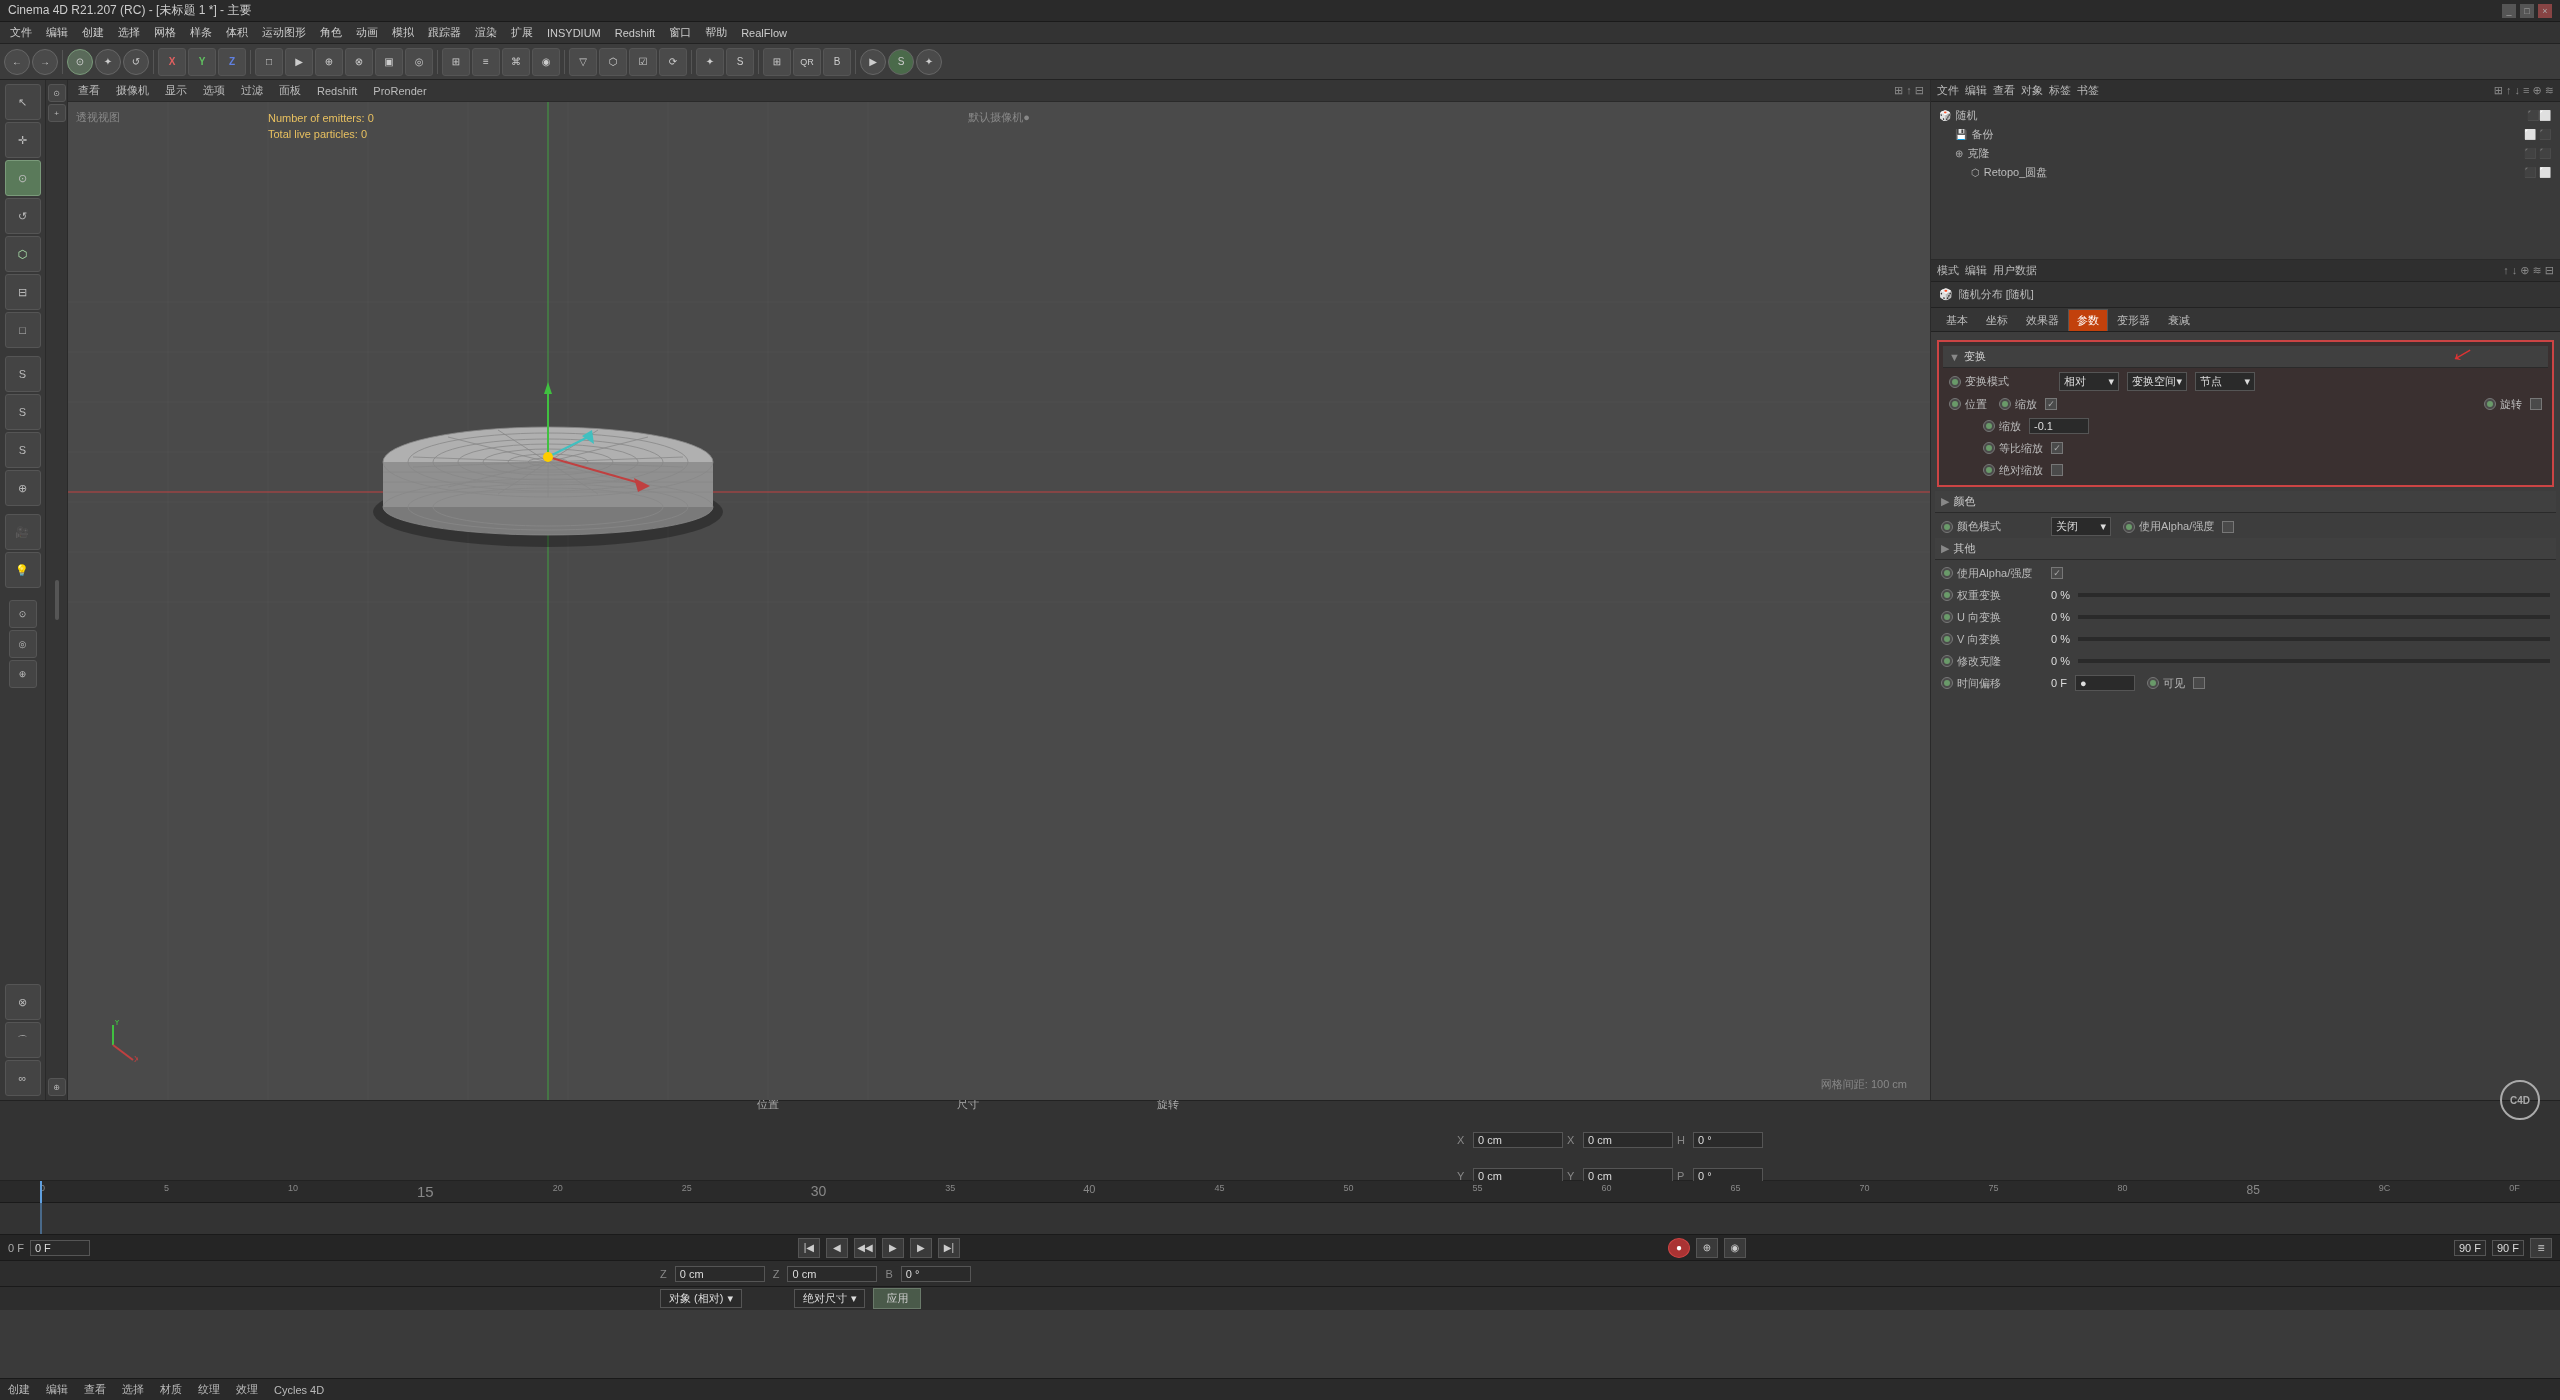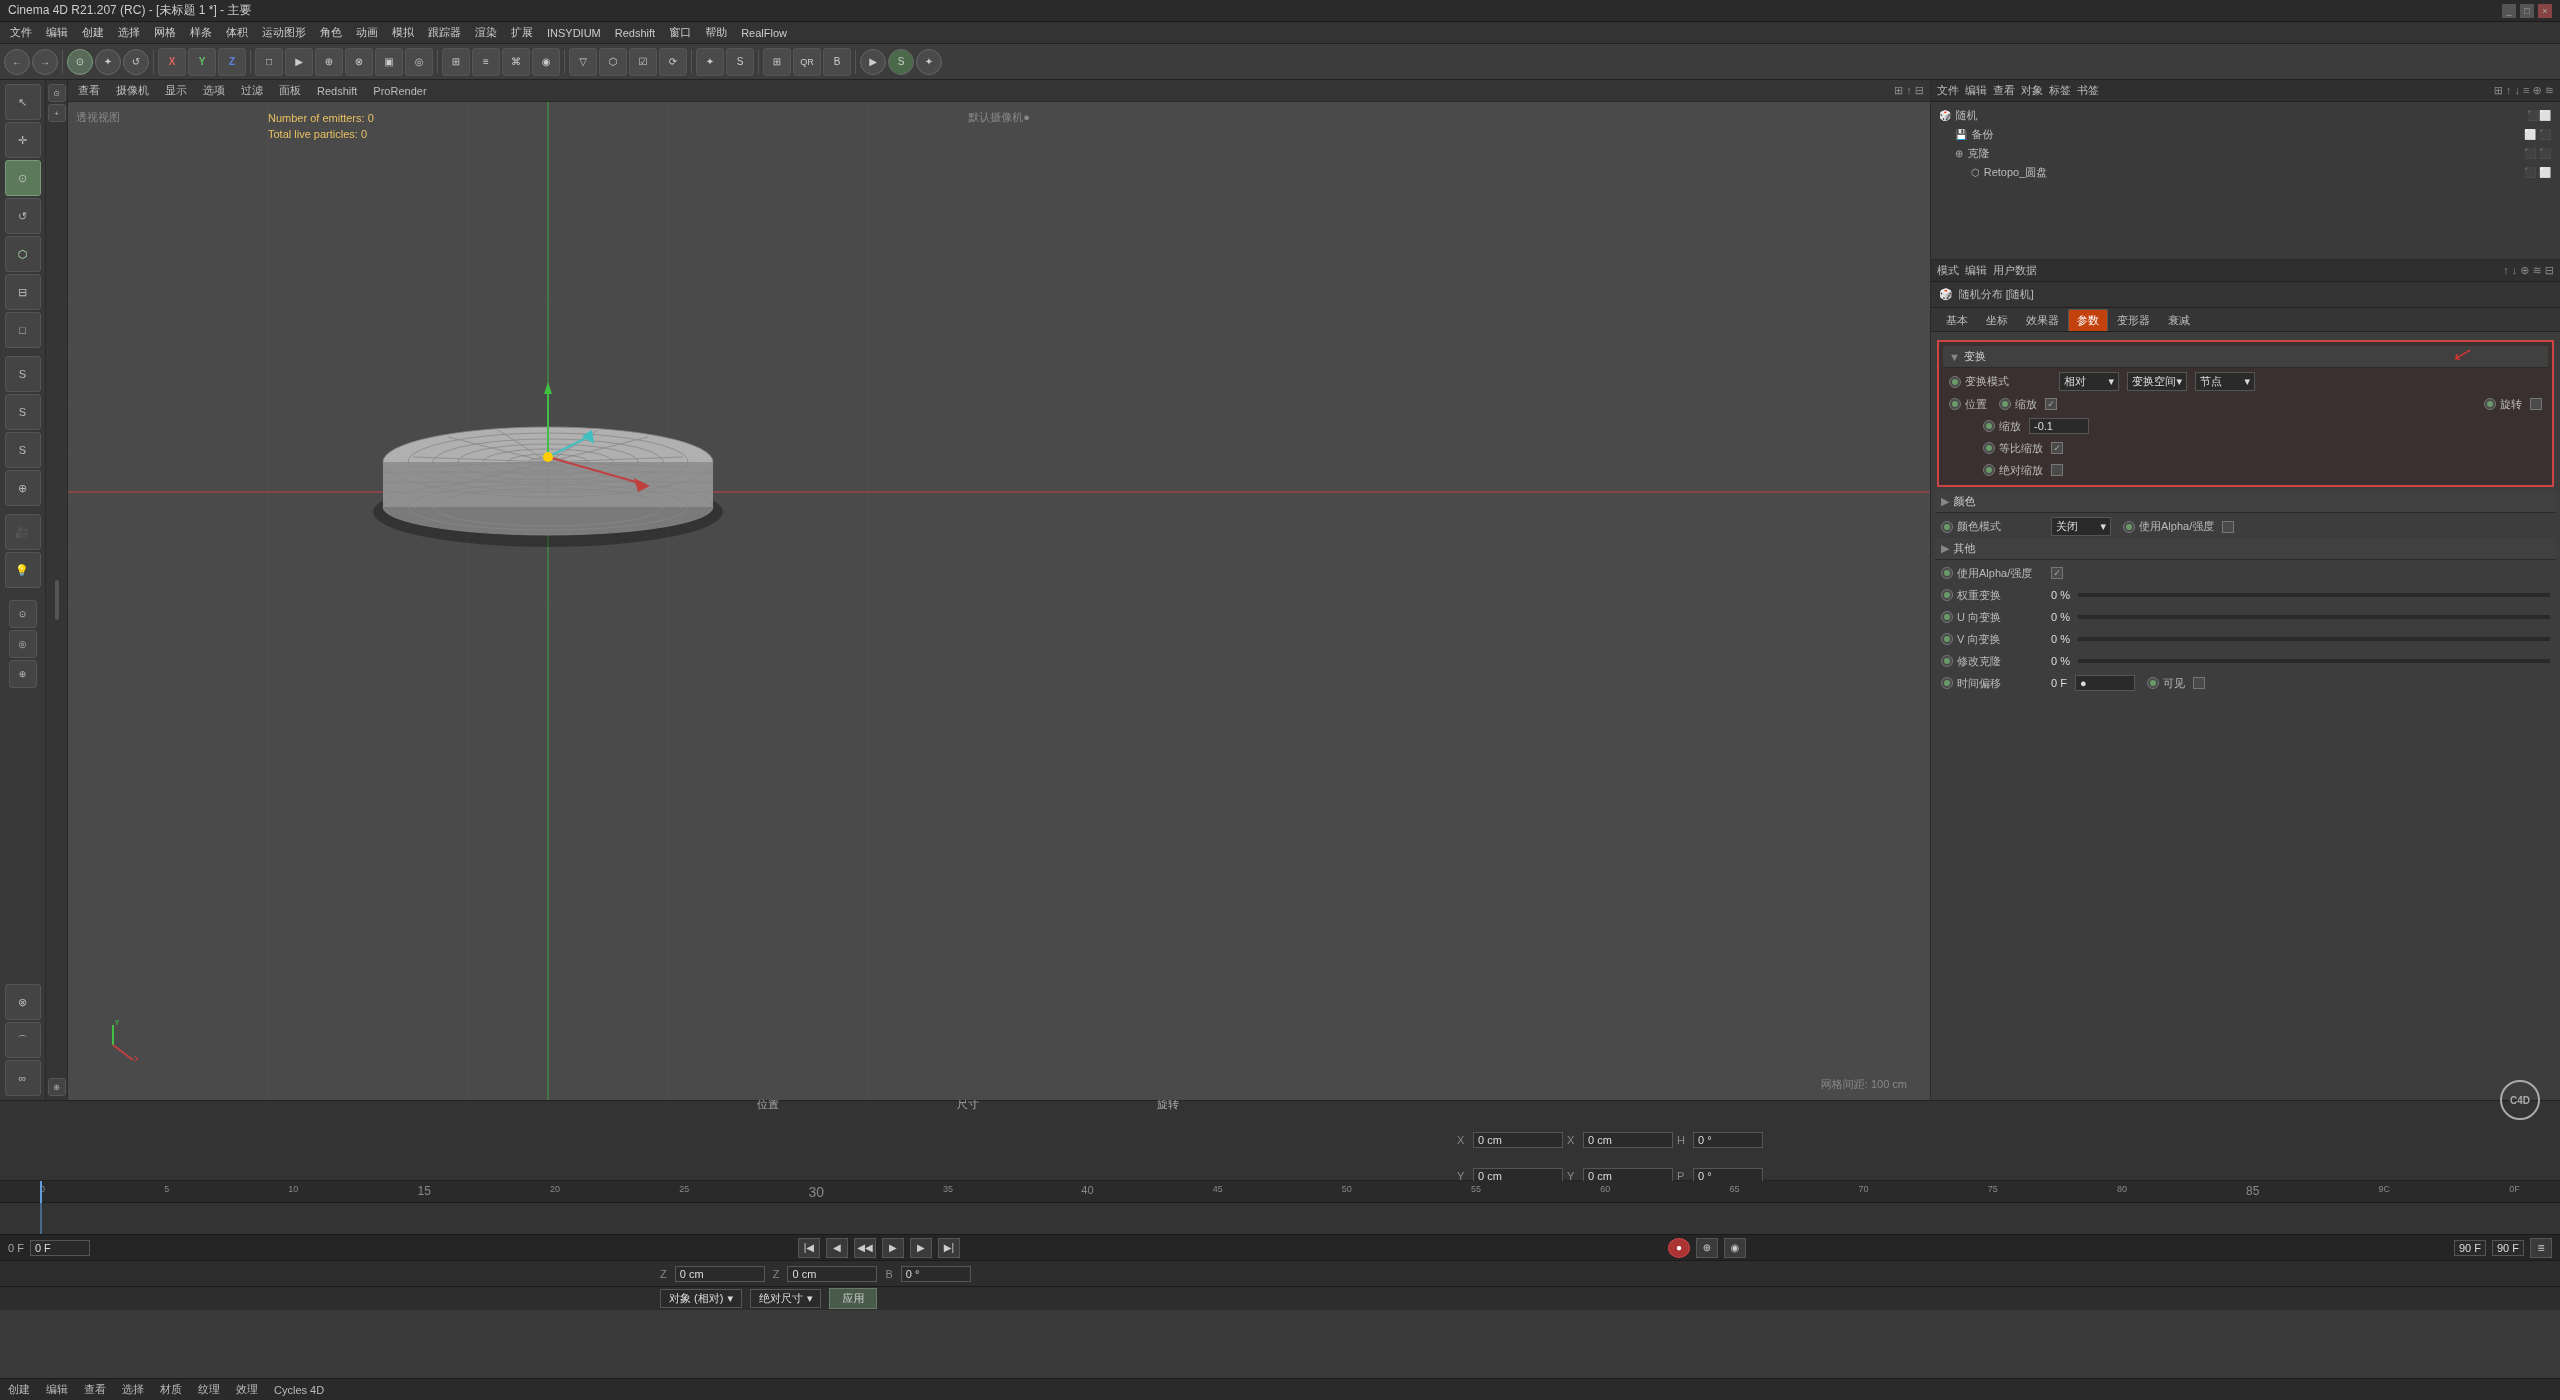--- a/index.html
+++ b/index.html
@@ -954,21 +954,21 @@
 <div id="timeline-outer" style="height:80px;background:#2d2d2d;border-top:1px solid #222;display:flex;flex-direction:column;">
 
   <div id="timeline-ruler" style="height:22px;background:#2a2a2a;border-bottom:1px solid #1a1a1a;display:flex;align-items:center;padding:0 0 0 40px;position:relative;">
 
     <div style="position:absolute;left:40px;top:0;width:2px;height:22px;background:#60a0e0;"></div>
 
     <div style="display:flex;width:calc(100% - 40px);justify-content:space-between;">
       <span style="color:#888;font-size:9px;">0</span>
       <span style="color:#888;font-size:9px;">5</span>
       <span style="color:#888;font-size:9px;">10</span>
-      <span style="color:#888;font-size:12px;">15</span>
+      <span style="color:#888;font-size:15px;">15</span>
       <span style="color:#888;font-size:9px;">20</span>
       <span style="color:#888;font-size:9px;">25</span>
       <span style="color:#888;font-size:14px;">30</span>
       <span style="color:#888;font-size:9px;">35</span>
       <span style="color:#888;font-size:11px;margin-left:9px;">40</span>
       <span style="color:#888;font-size:9px;">45</span>
       <span style="color:#888;font-size:9px;">50</span>
       <span style="color:#888;font-size:9px;">55</span>
       <span style="color:#888;font-size:9px;">60</span>
       <span style="color:#888;font-size:9px;">65</span>
@@ -1016,21 +1016,21 @@
   <input style="width: 90px; background: rgb(42, 42, 42); border: 1px solid rgb(85, 85, 85); color: rgb(221, 221, 221); padding: 1px 4px; font-size: 11px;" value="0 cm">
   <span style="color:#888;font-size:11px;">B</span>
   <input style="width: 70px; background: rgb(42, 42, 42); border: 1px solid rgb(85, 85, 85); color: rgb(221, 221, 221); padding: 1px 4px; font-size: 11px;" value="0 °">
 </div>
 
 <div style="background:#2d2d2d;border-top:1px solid #1a1a1a;display:flex;align-items:center;gap:8px;padding:2px 8px 2px 660px;height:24px;">
   <div style="background:#2a2a2a;border:1px solid #555;padding:1px 8px;font-size:11px;color:#ddd;cursor:pointer;display:flex;align-items:center;gap:4px;">
     <span>对象 (相对)</span>
     <span>▾</span>
   </div>
-  <div style="background:#2a2a2a;border:1px solid #555;padding:1px 8px;font-size:11px;color:#ddd;cursor:pointer;display:flex;align-items:center;gap:4px;">
+  <div style="background:#2a2a2a;border:1px solid #555;padding:1px 8px;font-size:11px;color:#ddd;cursor:pointer;display:flex;align-items:center;gap:4px;margin-left:44px;">
     <span>绝对尺寸</span>
     <span>▾</span>
   </div>
   <button style="background:#4a5a4a;border:1px solid #6a7a6a;color:#ccc;padding:2px 12px;font-size:11px;cursor:pointer;">
     <span>应用</span>
   </button>
 </div>
 
 <div id="statusbar" style="position:fixed;bottom:0;left:0;right:0;">
   <span class="status-item">创建</span>

